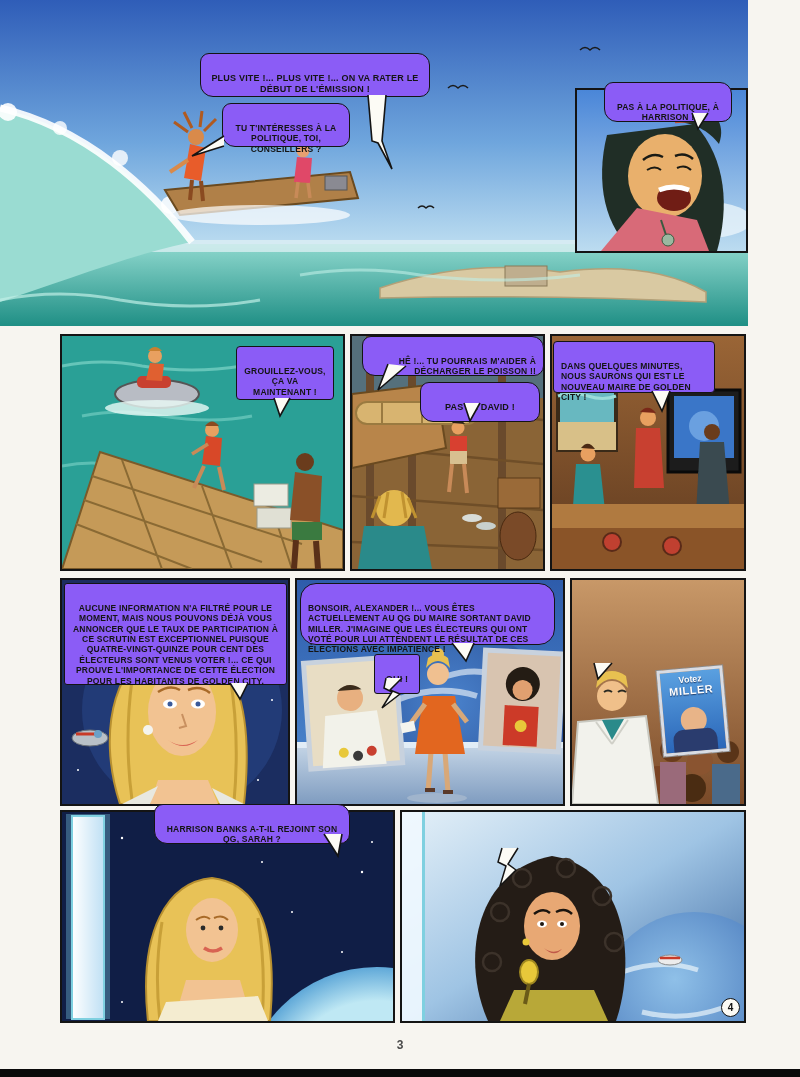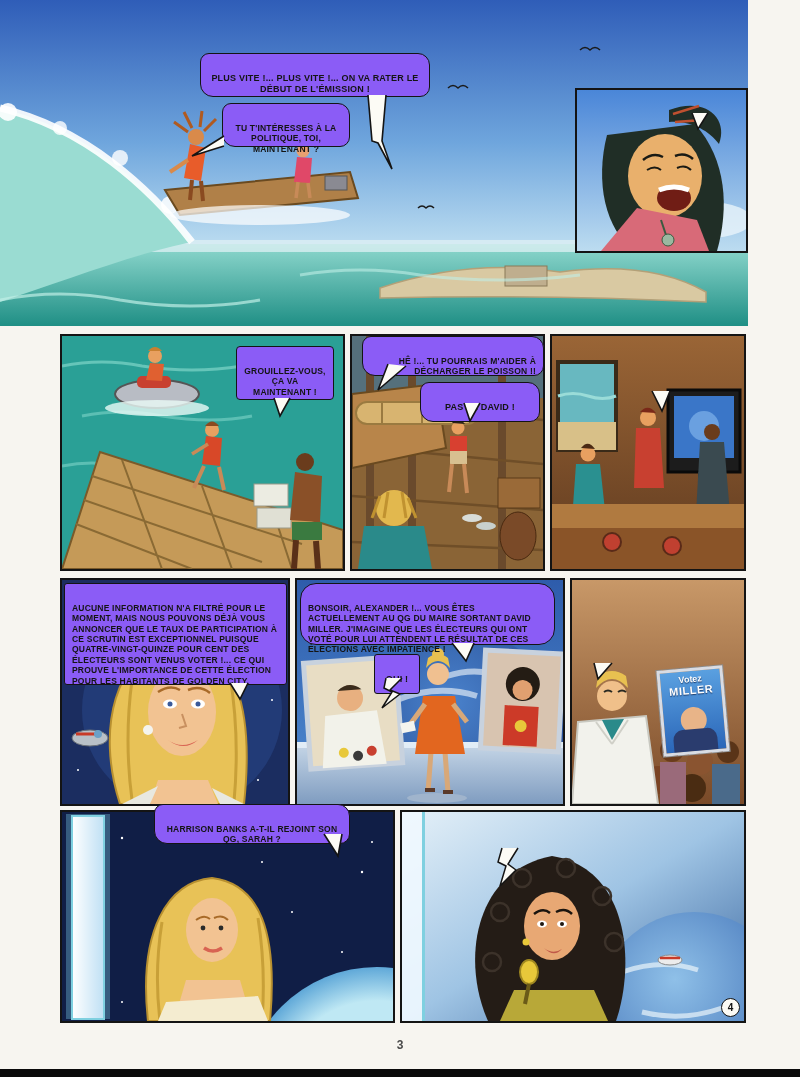--- a/index.html
+++ b/index.html
@@ -5,21 +5,21 @@
   html,body{margin:0;padding:0;background:#e8e6e0;}
   #page{position:relative;width:800px;height:1077px;background:#f7f5f0;overflow:hidden;
         font-family:"Liberation Sans",sans-serif;}
   .panel{position:absolute;border:2px solid #141414;box-sizing:border-box;overflow:hidden;background:#fff;}
   .noborder{border:none;}
   svg{display:block;}
   .bubble{position:absolute;background:#8b5cf6;border:1.6px solid #141414;color:#141414;
           font-weight:bold;font-size:8.5px;line-height:1.22;letter-spacing:.2px;
           padding:19px 7px;text-align:center;border-radius:9px 12px 10px 13px;
           box-sizing:border-box;z-index:5;}
-  .caption{text-align:left;border-radius:3px;}
+  .caption{text-align:center;border-radius:3px;}
   .tail{position:absolute;z-index:6;overflow:visible;}
   .pagenum{position:absolute;left:0;width:800px;text-align:center;color:#4a4a4a;
            font-size:12px;font-weight:bold;}
   .cornernum{position:absolute;width:17px;height:17px;border:1.6px solid #141414;border-radius:50%;
              background:#fcfbf5;color:#141414;font-size:10px;font-weight:bold;line-height:17px;
              text-align:center;z-index:7;}
   .poster{position:absolute;width:60px;height:80px;transform:rotate(-5deg);
           background:linear-gradient(180deg,#5aa0e0,#2a66b8);border:3px solid #d8dce4;
           box-shadow:0 0 0 1px #8a8a8a;z-index:4;text-align:center;color:#fff;overflow:hidden;}
   .poster .v{display:block;font-size:9px;font-weight:bold;margin-top:3px;text-shadow:0 1px 1px #1a3a6a;}
@@ -108,25 +108,26 @@
       <path d="M84,130 l6,18" stroke="#3a5a40" stroke-width="2"></path>
         <circle cx="91" cy="150" r="6" fill="#9ab8a0" stroke="#3a5a40"></circle>
     </svg>
   </div>
 
   <div class="bubble" style="left:200px;top:53px;width:230px;height:44px;font-size:9px;">PLUS VITE !... PLUS VITE !... ON VA RATER LE DÉBUT DE L'ÉMISSION !</div>
   <svg class="tail" style="left:366px;top:95px;" width="32" height="78">
     <polygon points="2,0 20,0 16,46 26,74 12,48 6,46" fill="#fcfbf5"></polygon>
     <path d="M2,0 L6,46 L12,48 L26,74 L16,46 L20,0" fill="none" stroke="#141414" stroke-width="1.6"></path>
   </svg>
-  <div class="bubble" style="left:222px;top:103px;width:128px;height:44px;">TU T'INTÉRESSES À LA POLITIQUE, TOI, MAINTENANT ?</div>
+  <div class="bubble" style="left:222px;top:103px;width:128px;height:44px;">TU T'INTÉRESSES À LA POLITIQUE, TOI, CONSEILLERS ?</div>
   <svg class="tail" style="left:192px;top:134px;" width="34" height="26">
     <polygon points="32,2 0,22 32,12" fill="#fcfbf5"></polygon>
     <path d="M32,2 L0,22 L32,12" fill="none" stroke="#141414" stroke-width="1.6"></path>
   </svg>
+  <div class="bubble" style="left:604px;top:82px;width:128px;height:33px;">PAS À LA POLITIQUE, À HARRISON !</div>
   <svg class="tail" style="left:690px;top:113px;" width="22" height="20">
     <polygon points="2,0 8,16 18,0" fill="#fcfbf5"></polygon>
     <path d="M2,0 L8,16 L18,0" fill="none" stroke="#141414" stroke-width="1.6"></path>
   </svg>
 
   <div class="panel" style="left:60px;top:334px;width:285px;height:237px;">
     <svg width="281" height="233" viewBox="0 0 281 233">
       <rect width="281" height="233" fill="#2aa096"></rect>
       <path d="M0,30 q40,-8 80,0 q50,8 100,0" stroke="#7fd4c8" stroke-width="3" fill="none" opacity=".7"></path>
       <path d="M20,80 q40,-8 80,0 q50,8 90,0" stroke="#7fd4c8" stroke-width="3" fill="none" opacity=".6"></path>
@@ -235,20 +236,21 @@
         <path d="M84,92 L108,92 L112,152 L82,152 Z" fill="#c84030"></path>
         <circle cx="160" cy="96" r="8" fill="#6a3c1c"></circle>
         <path d="M148,106 L172,106 L178,178 L144,178 Z" fill="#3a4a50"></path>
       </g>
       <rect x="0" y="168" width="192" height="24" fill="#b07a40"></rect>
       <rect x="0" y="192" width="192" height="41" fill="#8a5428"></rect>
       <circle cx="60" cy="206" r="9" fill="#c04030" stroke="#5a2a18" stroke-width="2"></circle>
       <circle cx="120" cy="210" r="9" fill="#c04030" stroke="#5a2a18" stroke-width="2"></circle>
     </svg>
   </div>
+  <div class="bubble" style="left:553px;top:341px;width:162px;height:52px;text-align:left;border-radius:4px;">DANS QUELQUES MINUTES, NOUS SAURONS QUI EST LE NOUVEAU MAIRE DE GOLDEN CITY !</div>
   <svg class="tail" style="left:650px;top:391px;" width="22" height="24">
     <polygon points="2,0 12,20 20,0" fill="#fcfbf5"></polygon>
     <path d="M2,0 L12,20 L20,0" fill="none" stroke="#141414" stroke-width="1.6"></path>
   </svg>
 
   <div class="panel" style="left:60px;top:578px;width:230px;height:228px;">
     <svg width="226" height="224" viewBox="0 0 226 224">
       <rect width="226" height="224" fill="#1b2d60"></rect>
       <circle cx="120" cy="130" r="100" fill="#2a4a8e" opacity=".5"></circle>
       <g fill="#fff">

